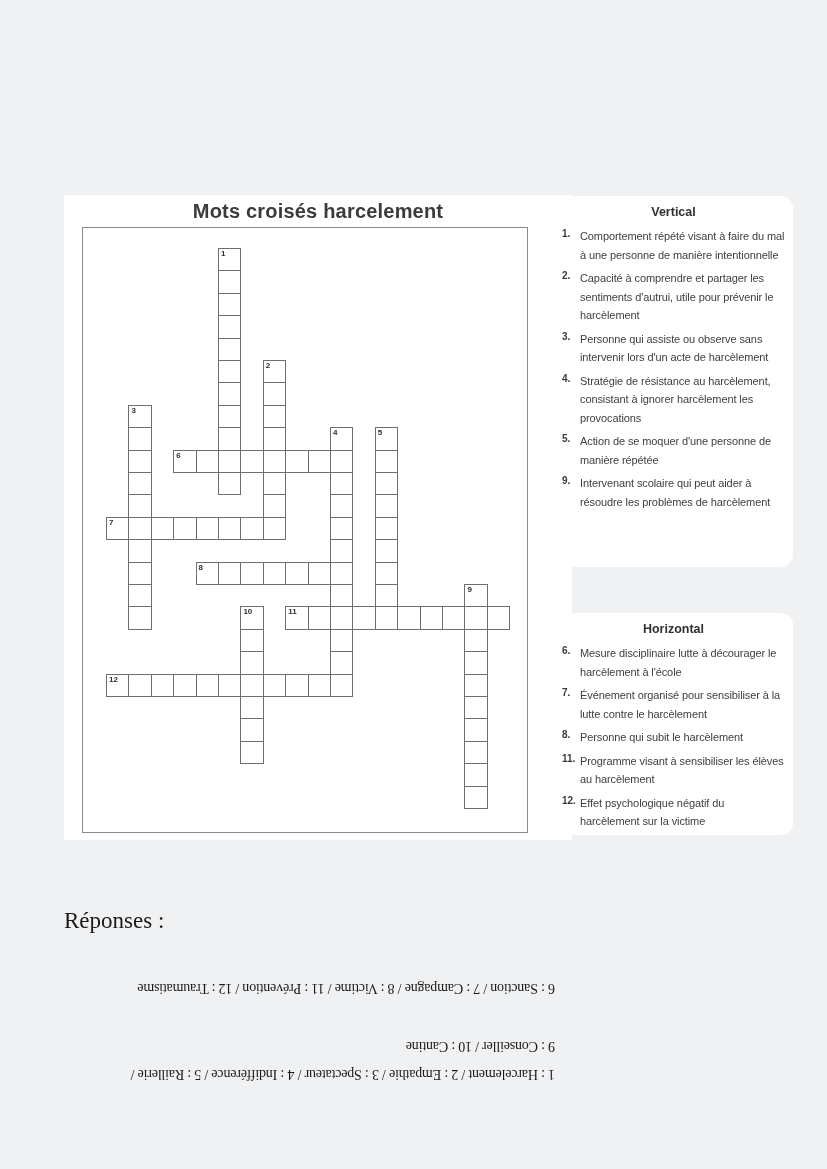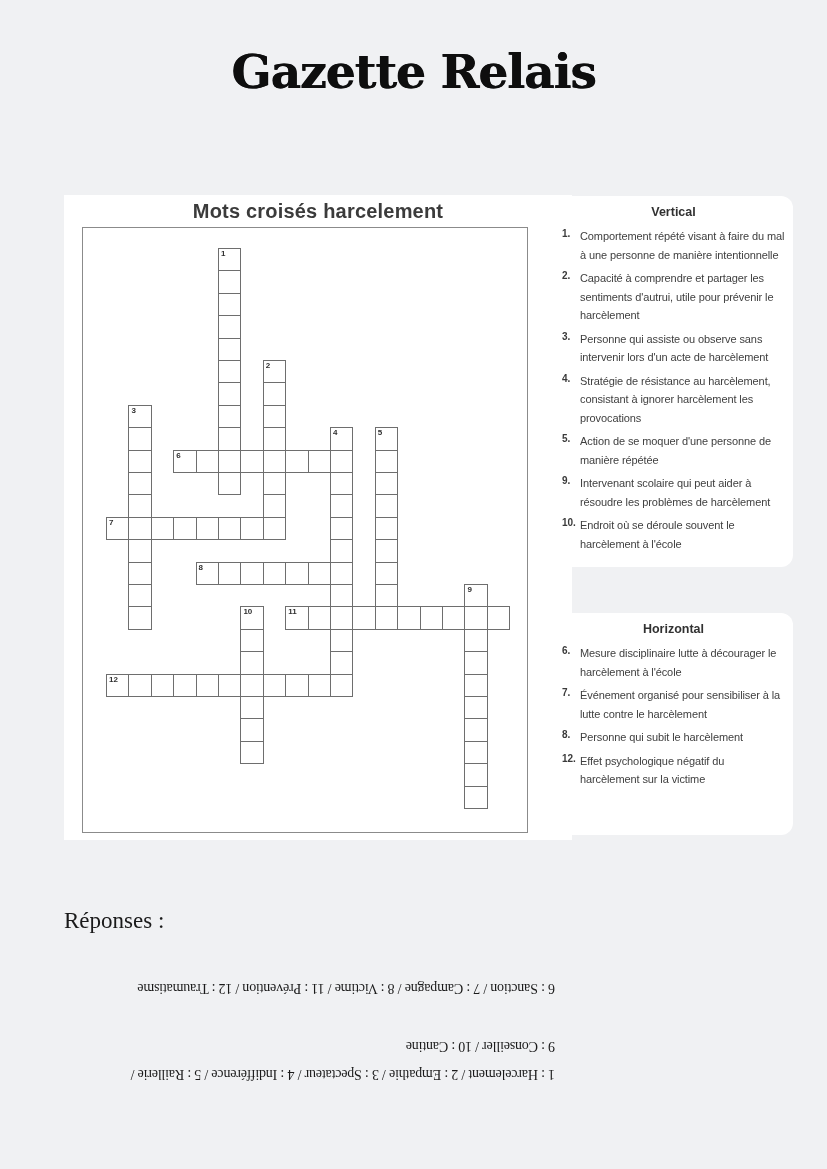--- a/index.html
+++ b/index.html
@@ -67,21 +67,20 @@
     line-height:20px;
   }
   .ans-line-1 { margin-bottom:38px; }
   .ans-line-2 { margin-bottom:8px; }
 </style>
 </head>
 <body>
 
 <div class="page">
 
-  <h1 class="gazette-title">Gazette Relais</h1>
 
   <section class="crossword-panel">
     <div class="crossword-title">Mots croisés harcelement</div>
     <div class="grid-frame"></div>
     <div id="grid">
         <div class="cell" style="left: 154px; top: 53px;">
           <span class="num">1</span>
         </div>
         <div class="cell" style="left: 154px; top: 75.4px;"></div>
         <div class="cell" style="left: 154px; top: 97.8px;"></div>
@@ -238,41 +237,41 @@
           <span class="clue-text">Stratégie de résistance au harcèlement, consistant à ignorer harcèlement les provocations</span>
         </div>
         <div class="clue">
           <span class="clue-num">5.</span>
           <span class="clue-text">Action de se moquer d'une personne de manière répétée</span>
         </div>
         <div class="clue">
           <span class="clue-num">9.</span>
           <span class="clue-text">Intervenant scolaire qui peut aider à résoudre les problèmes de harcèlement</span>
         </div>
-        <div class="clue">
-          <span class="clue-num">10.</span>
-          <span class="clue-text">Endroit où se déroule souvent le harcèlement à l'école</span>
-        </div>
       </div>
   </aside>
 
   <aside class="clues-panel clues-horizontal">
     <div class="clues-title">Horizontal</div>
     <div id="hlist">
         <div class="clue">
           <span class="clue-num">6.</span>
           <span class="clue-text">Mesure disciplinaire lutte à décourager le harcèlement à l'école</span>
         </div>
         <div class="clue">
           <span class="clue-num">7.</span>
           <span class="clue-text">Événement organisé pour sensibiliser à la lutte contre le harcèlement</span>
         </div>
         <div class="clue">
           <span class="clue-num">8.</span>
           <span class="clue-text">Personne qui subit le harcèlement</span>
+        </div>
+        <div class="clue">
+          <span class="clue-num">11.</span>
+          <span class="clue-text">Programme visant à sensibiliser les élèves au harcèlement</span>
         </div>
         <div class="clue">
           <span class="clue-num">12.</span>
           <span class="clue-text">Effet psychologique négatif du harcèlement sur la victime</span>
         </div>
       </div>
   </aside>
 
   <div class="answers-label">Réponses :</div>
 

